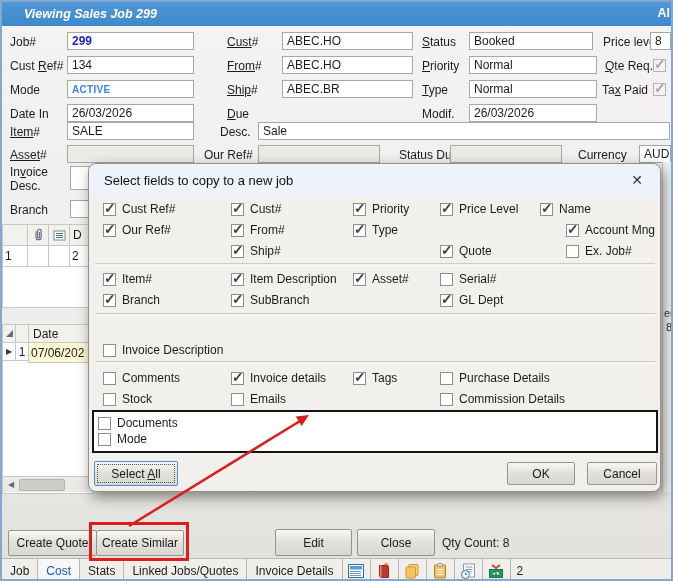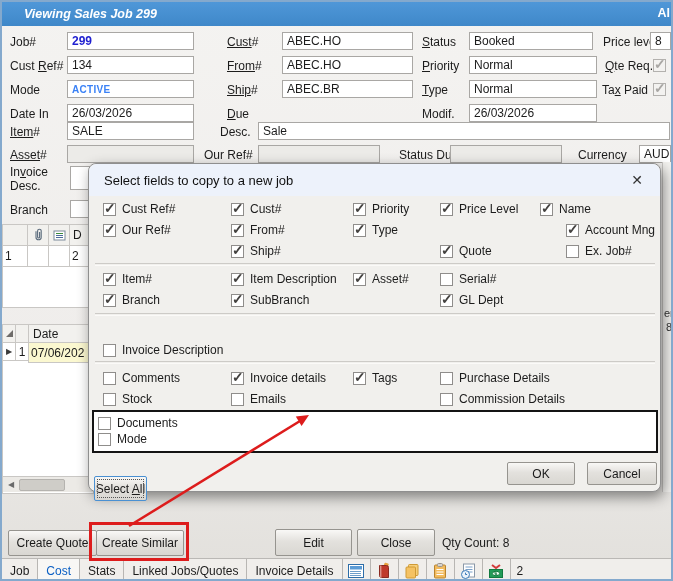--- a/index.html
+++ b/index.html
@@ -368,21 +368,21 @@
     <div class="blackbox"></div>
     <div class="cb" style="left:9px;top:251px">
         <span class="box"></span>
         <span class="lbl">Documents</span>
       </div>
     <div class="cb" style="left:9px;top:267px">
         <span class="box"></span>
         <span class="lbl">Mode</span>
       </div>
 
-    <div class="btn focus" style="left:5px;top:312px;width:53px;height:25px">
+    <div class="btn focus" style="left:5px;top:297px;width:84px;height:25px">
         <span><span>Select </span><u>A</u><span>ll</span></span>
       </div>
     <div class="btn" style="left:418px;top:298px;width:68px;height:23px">OK</div>
     <div class="btn" style="left:498px;top:298px;width:70px;height:23px">Cancel</div>
   </div>
 
   <div class="redbox"></div>
   <svg id="arrow">
     <line x1="127" y1="524" x2="298" y2="419" stroke="#dd1c1c" stroke-width="2.5"></line>
     <polygon points="307,413 299.6,423.9 293.8,414.5" fill="#dd1c1c"></polygon>

